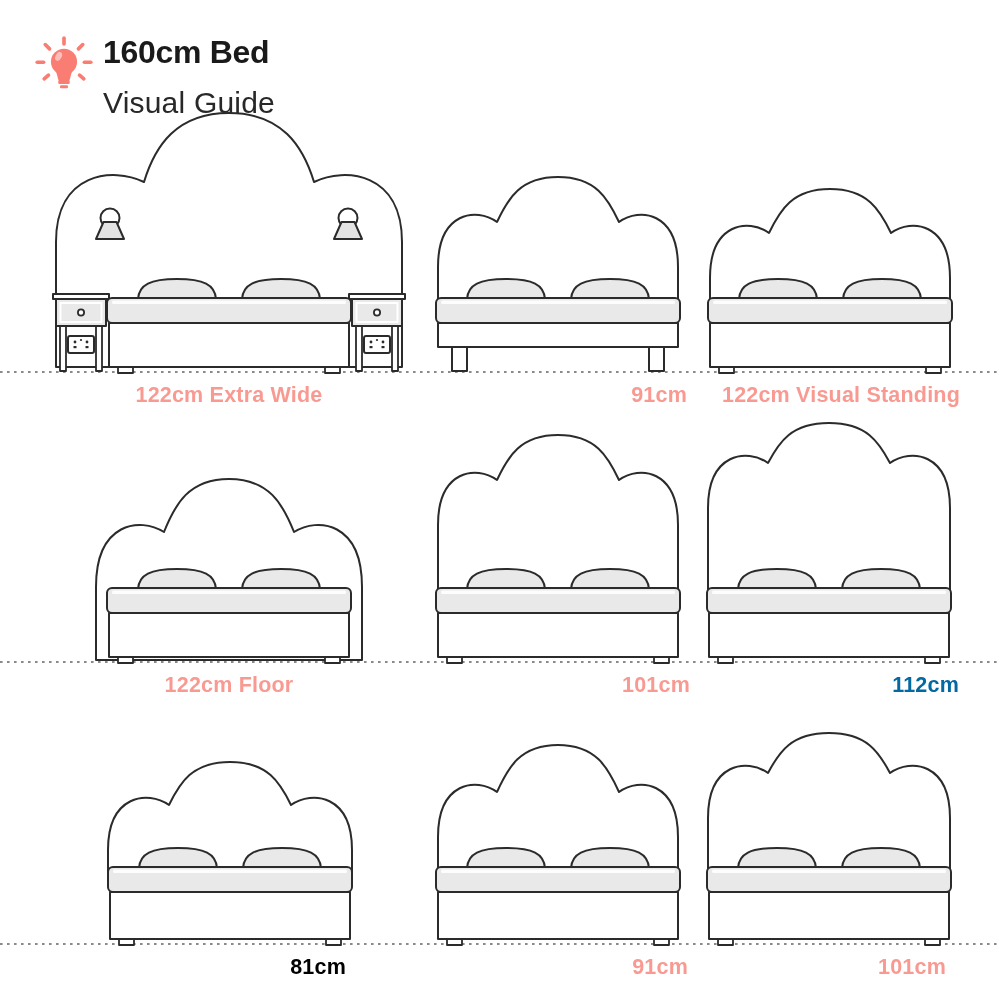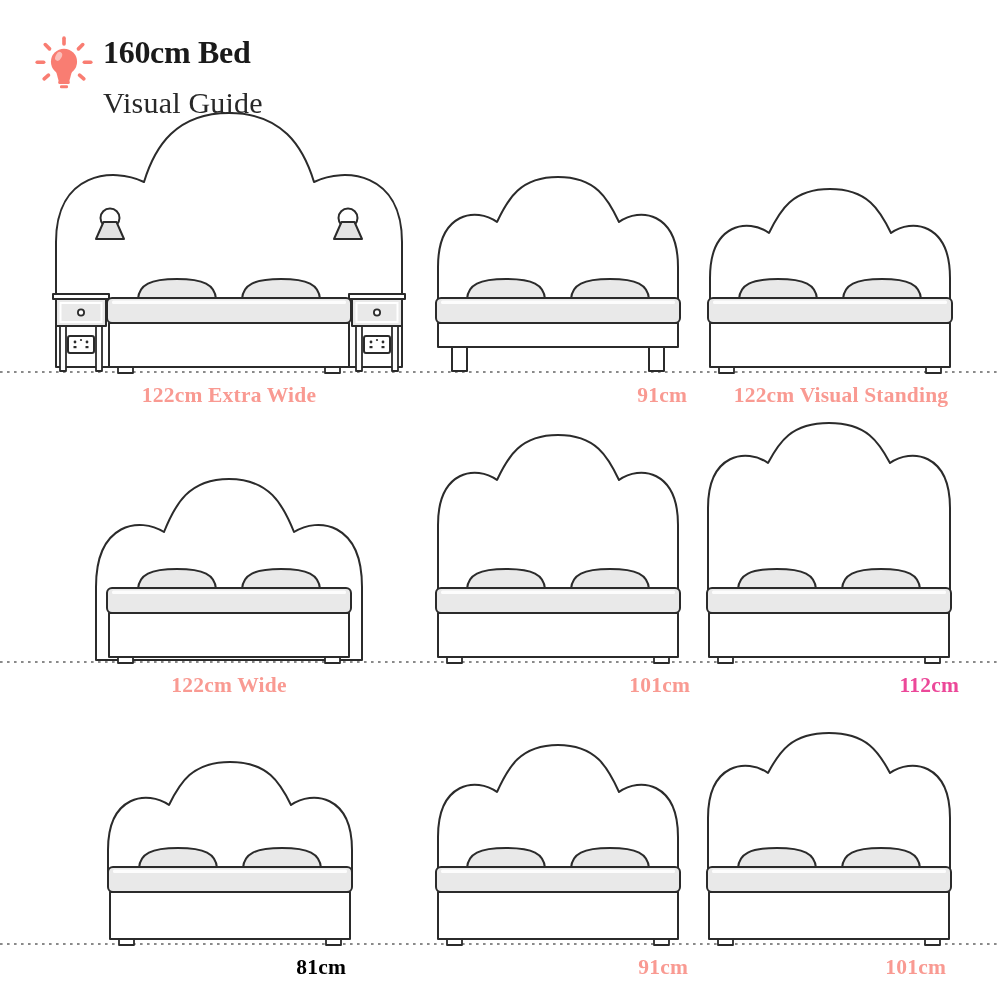--- a/index.html
+++ b/index.html
@@ -1,17 +1,17 @@
 <!DOCTYPE html>
 <html><head>
 <meta charset="utf-8">
 <style>
   html,body{margin:0;padding:0;background:#fff;}
   .canvas{position:relative;width:1000px;height:1000px;background:#fff;overflow:hidden;
-          font-family:Liberation Serif, serif;}
+          font-family:Liberation Sans, sans-serif;}
   .hdr{position:absolute;left:34px;top:36px;display:flex;align-items:flex-start;gap:9px;}
   .hdr-icon{width:60px;height:60px;flex:0 0 auto;}
   .hdr-text{display:flex;flex-direction:column;}
   .hdr-title{margin:0;font-size:32px;font-weight:700;line-height:1.02;letter-spacing:-0.3px;}
   .hdr-sub{font-size:30px;font-weight:400;line-height:1.02;margin-top:19px;letter-spacing:0.2px;}
   #scene{position:absolute;left:0;top:0;}
   .bed-label{position:absolute;font-size:21.5px;font-weight:700;white-space:nowrap;letter-spacing:0.2px;}
   .ray{stroke-linecap:round;}
 </style>
 </head>
@@ -228,21 +228,21 @@
         <rect fill="#fff" stroke="#2B2B2B" stroke-width="2" stroke-linejoin="round" x="709" y="892" width="240" height="47"></rect>
         <rect fill="#fff" stroke="#2B2B2B" stroke-width="1.8" stroke-linejoin="round" x="718" y="939" width="15" height="6"></rect>
         <rect fill="#fff" stroke="#2B2B2B" stroke-width="1.8" stroke-linejoin="round" x="925" y="939" width="15" height="6"></rect>
       </g>
     </svg>
 
   <div>
     <div class="bed-label" style="top: 383px; left: 229px; transform: translateX(-50%); color: rgb(249, 154, 146); text-align: center;">122cm Extra Wide</div>
     <div class="bed-label" style="top: 383px; left: 687px; transform: translateX(-100%); color: rgb(249, 154, 146);">91cm</div>
     <div class="bed-label" style="top: 383px; left: 841px; transform: translateX(-50%); color: rgb(249, 154, 146);">122cm Visual Standing</div>
-    <div class="bed-label" style="top: 673px; left: 229px; transform: translateX(-50%); color: rgb(249, 154, 146);">122cm Wide</div>
+    <div class="bed-label" style="top: 673px; left: 229px; transform: translateX(-50%); color: rgb(249, 154, 146);">122cm Floor</div>
     <div class="bed-label" style="top: 673px; left: 690px; transform: translateX(-100%); color: rgb(249, 154, 146);">101cm</div>
-    <div class="bed-label" style="top: 673px; left: 959px; transform: translateX(-100%); color: #ec4899;">112cm</div>
+    <div class="bed-label" style="top: 673px; left: 959px; transform: translateX(-100%); color: #0369a1;">112cm</div>
     <div class="bed-label" style="top: 955px; left: 346px; transform: translateX(-100%); color: #000000;">81cm</div>
     <div class="bed-label" style="top: 955px; left: 688px; transform: translateX(-100%); color: rgb(249, 154, 146);">91cm</div>
     <div class="bed-label" style="top: 955px; left: 946px; transform: translateX(-100%); color: rgb(249, 154, 146);">101cm</div>
   </div>
 
 </div>
 
 </body></html>

